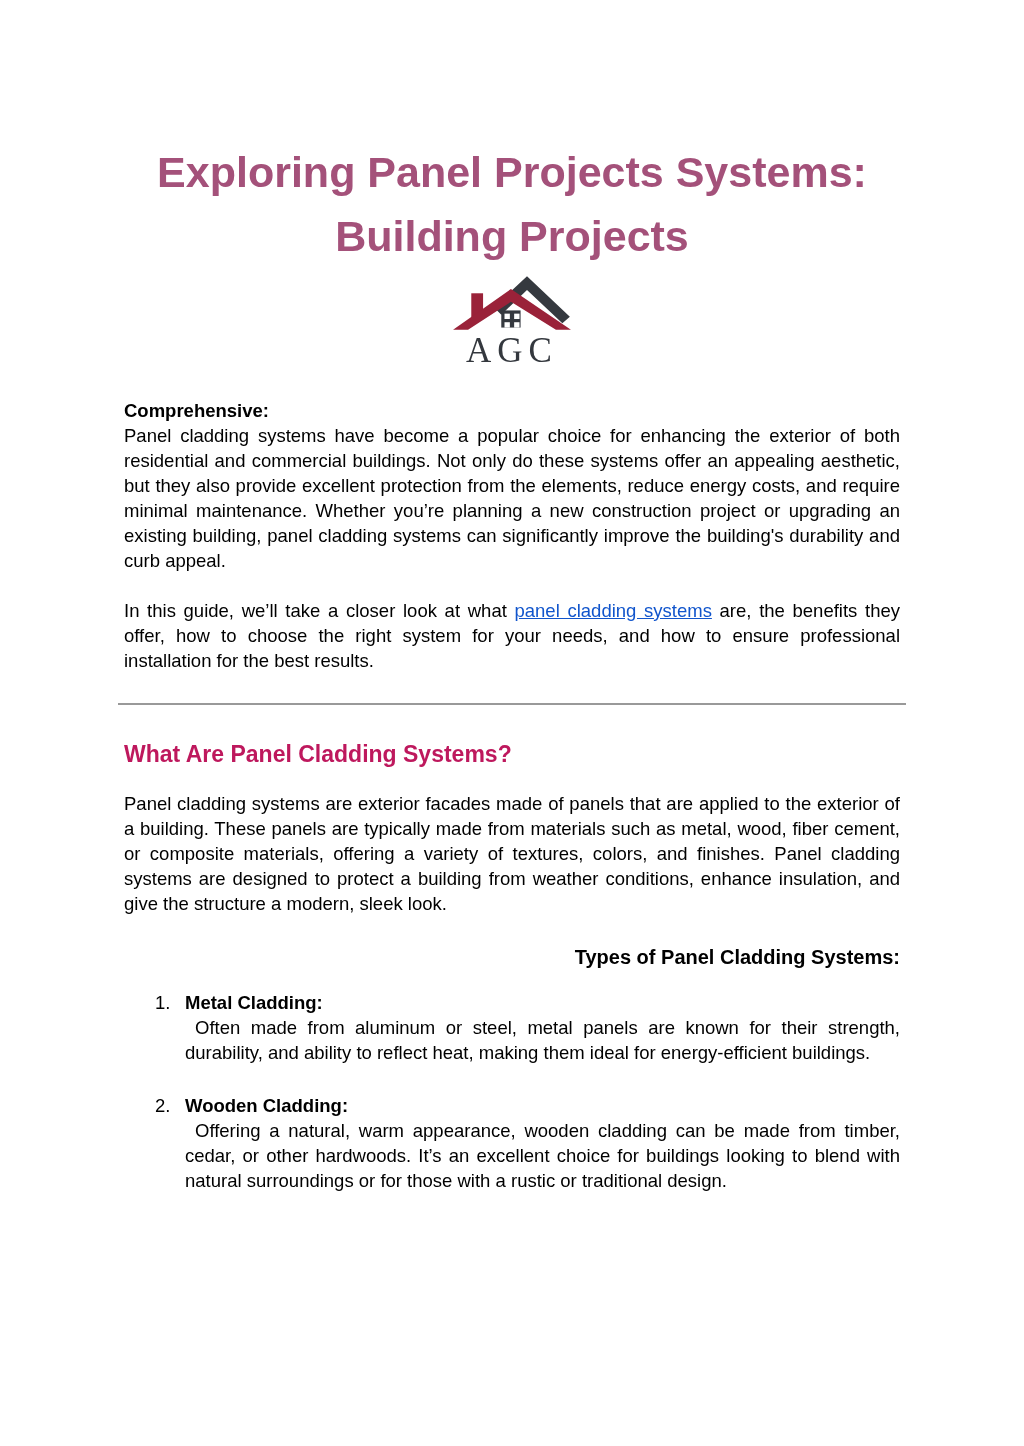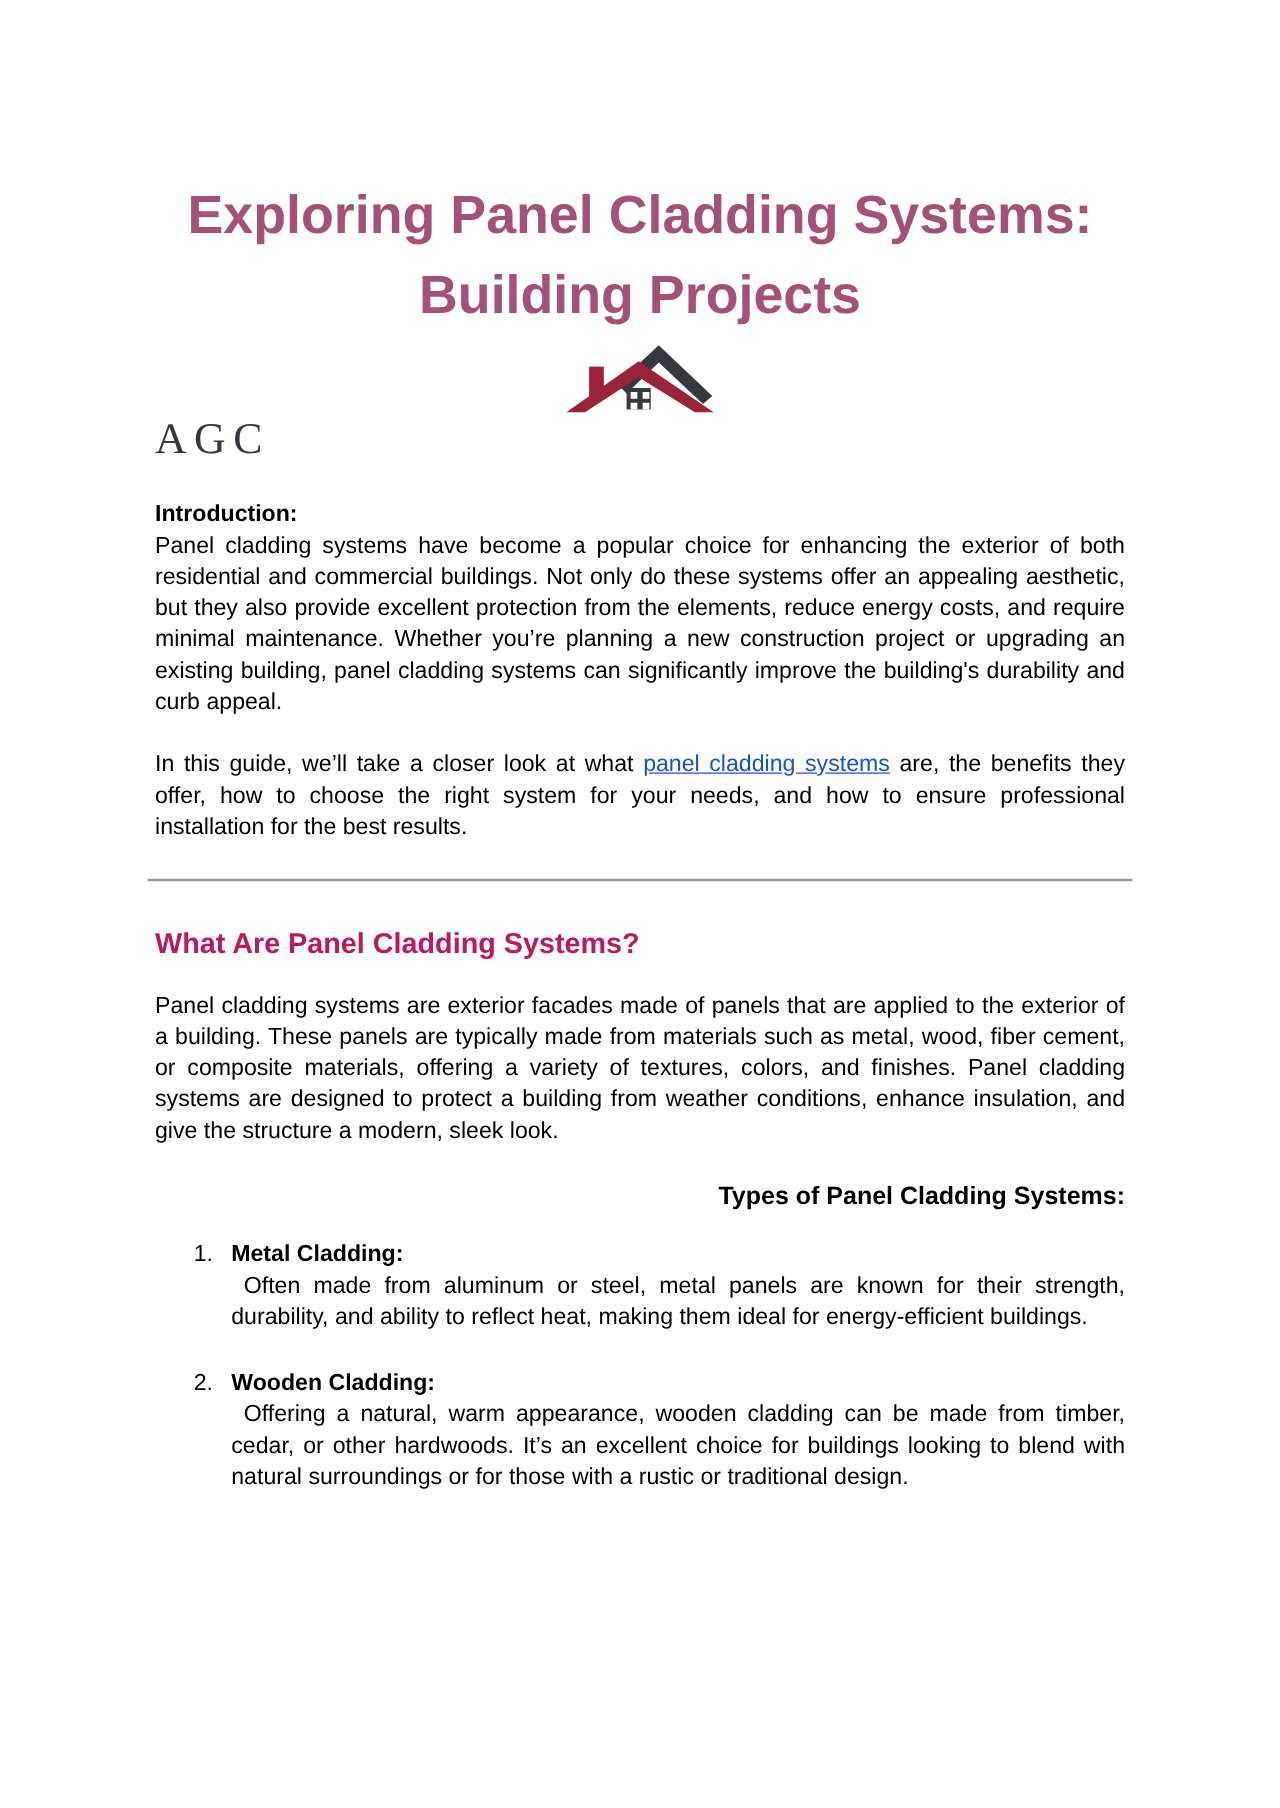--- a/index.html
+++ b/index.html
@@ -20,21 +20,21 @@
     margin: 0;
     font-size: 43px;
     line-height: 64px;
     font-weight: bold;
     color: #a4517a;
     text-align: center;
   }
   .doc-title .title-line { display: block; }
 
   
-  .logo-wrap { margin-top: 6px; }
+  .logo-wrap { text-align: center; margin-top: 6px; }
   .logo-wrap svg { display: block; margin: 0 auto; }
   .logo-text {
     font-family: "Liberation Serif", serif;
     font-size: 35px;
     line-height: 38px;
     letter-spacing: 6px;
     color: #34383e;
     margin-top: -2px;
   }
 
@@ -90,21 +90,21 @@
   .item-content { flex: 1; }
   .item-label { font-size: 18.5px; line-height: 25px; font-weight: bold; }
   .item-body { text-indent: 10px; }
 </style>
 </head>
 <body>
 
 <div class="page">
 
   <h1 class="doc-title">
-    <span class="title-line">Exploring Panel Cladding Systems:</span>
+    <span class="title-line">Exploring Panel Projects Systems:</span>
     <span class="title-line">Building Projects</span>
   </h1>
 
   <div class="logo-wrap">
     <svg width="120" height="60" viewBox="0 0 112 56" aria-hidden="true">
 
       <path d="M70 2 L110 40 L103 46 L70 15 L46 38 L39 31 Z" fill="#35393f"></path>
 
       <rect x="18" y="18" width="11" height="24" fill="#9a2239"></rect>
 
@@ -113,21 +113,21 @@
       <rect x="46" y="34" width="18" height="16" fill="#35393f"></rect>
       <rect x="49" y="37" width="5" height="5" fill="#ffffff"></rect>
       <rect x="58" y="37" width="5" height="5" fill="#ffffff"></rect>
       <rect x="49" y="45" width="5" height="5" fill="#ffffff"></rect>
       <rect x="58" y="45" width="5" height="5" fill="#ffffff"></rect>
     </svg>
     <div class="logo-text">AGC</div>
   </div>
 
   <div class="intro-block">
-    <div class="body-text bold">Introduction:</div>
+    <div class="body-text bold">Comprehensive:</div>
     <p class="body-text just">Panel cladding systems have become a popular choice for enhancing the exterior of both residential and commercial buildings. Not only do these systems offer an appealing aesthetic, but they also provide excellent protection from the elements, reduce energy costs, and require minimal maintenance. Whether you’re planning a new construction project or upgrading an existing building, panel cladding systems can significantly improve the building's durability and curb appeal.</p>
   </div>
 
   <p class="body-text just guide-para"><span>In this guide, we’ll take a closer look at what </span><a class="doc-link">panel cladding systems</a><span> are, the benefits they offer, how to choose the right system for your needs, and how to ensure professional installation for the best results.</span></p>
 
   <hr class="divider">
 
   <h2 class="section-heading">What Are Panel Cladding Systems?</h2>
 
   <p class="body-text just what-are-body">Panel cladding systems are exterior facades made of panels that are applied to the exterior of a building. These panels are typically made from materials such as metal, wood, fiber cement, or composite materials, offering a variety of textures, colors, and finishes. Panel cladding systems are designed to protect a building from weather conditions, enhance insulation, and give the structure a modern, sleek look.</p>

